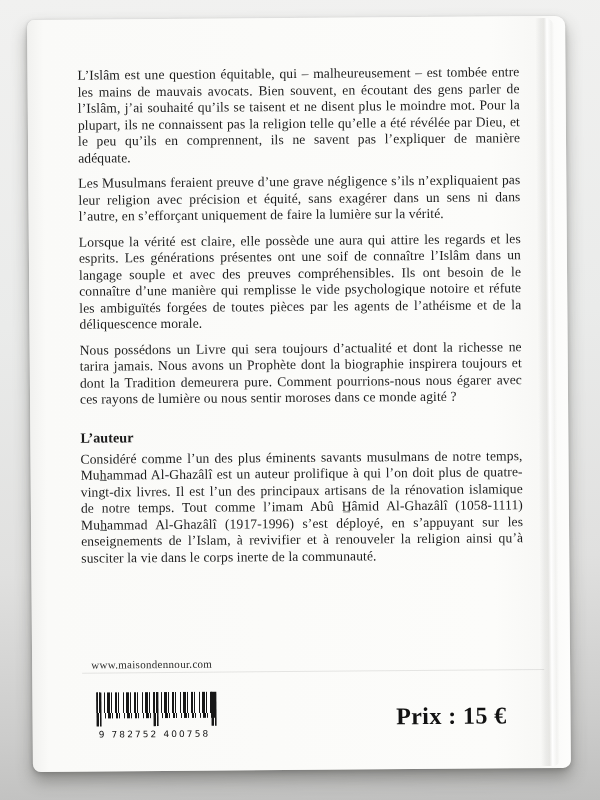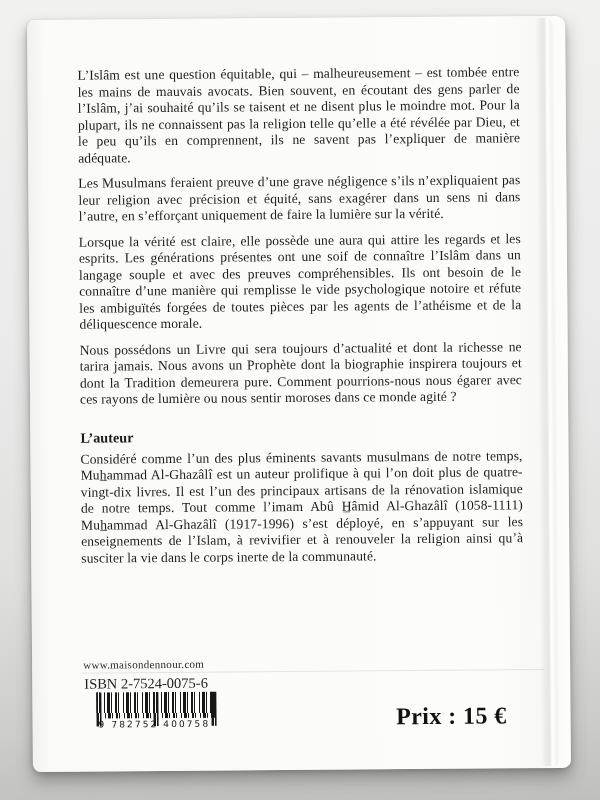--- a/index.html
+++ b/index.html
@@ -28,41 +28,41 @@
   .blurb p {
     margin:0 0 9px; font-size:13.6px; line-height:16.5px;
     text-align:justify; letter-spacing:0.1px;
   }
   .author-heading { margin:21px 0 5px; font-size:14.2px; font-weight:bold; }
   .divider {
     position:absolute; left:50px; right:26px; top:653px; height:1px;
     background:rgba(95,95,90,0.14);
   }
   .website {
-    position:absolute; left:51px; top:639px;
+    position:absolute; left:59px; top:639px;
     font-size:11px; letter-spacing:0.3px; color:#2b2b2a;
   }
   .isbn { position:absolute; left:52px; top:656px; font-size:14.5px; color:#1d1d1d; }
   .barcode { position:absolute; left:64px; top:673px; width:120px; }
   .barcode .bars {
     position:relative; height:26px;
     background: repeating-linear-gradient(90deg,
       #171717 0 2px,  #fdfdfc 2px 3px,
       #171717 3px 4px, #fdfdfc 4px 8px,
       #171717 8px 9px, #fdfdfc 9px 11px,
       #171717 11px 14px, #fdfdfc 14px 15px,
       #171717 15px 16px, #fdfdfc 16px 19px);
   }
   .guard {
     position:absolute; top:0; height:34px; width:5px;
     background: linear-gradient(90deg, #171717 0 2px, rgba(0,0,0,0) 2px 3px, #171717 3px 5px);
   }
   .g-left{ left:0; } .g-mid{ left:57px; } .g-right{ right:0; }
   .digits {
-    position:relative; margin-top:1px; padding-left:2px; white-space:nowrap;
+    position:relative; margin-top:11px; padding-left:2px; white-space:nowrap;
     font-family:"DejaVu Sans", "Liberation Sans", sans-serif;
     font-size:9px; letter-spacing:2.1px; color:#141414;
   }
   .price {
     position:absolute; right:64px; top:686px;
     font-size:24px; font-weight:bold; letter-spacing:0.4px; color:#121212;
   }
 </style>
 </head>
 <body>
@@ -73,21 +73,20 @@
     <p>L’Islâm est une question équitable, qui – malheureusement – est tombée entre les mains de mauvais avocats. Bien souvent, en écoutant des gens parler de l’Islâm, j’ai souhaité qu’ils se taisent et ne disent plus le moindre mot. Pour la plupart, ils ne connaissent pas la religion telle qu’elle a été révélée par Dieu, et le peu qu’ils en comprennent, ils ne savent pas l’expliquer de manière adéquate.</p>
     <p>Les Musulmans feraient preuve d’une grave négligence s’ils n’expliquaient pas leur religion avec précision et équité, sans exagérer dans un sens ni dans l’autre, en s’efforçant uniquement de faire la lumière sur la vérité.</p>
     <p>Lorsque la vérité est claire, elle possède une aura qui attire les regards et les esprits. Les générations présentes ont une soif de connaître l’Islâm dans un langage souple et avec des preuves compréhensibles. Ils ont besoin de le connaître d’une manière qui remplisse le vide psychologique notoire et réfute les ambiguïtés forgées de toutes pièces par les agents de l’athéisme et de la déliquescence morale.</p>
     <p>Nous possédons un Livre qui sera toujours d’actualité et dont la richesse ne tarira jamais. Nous avons un Prophète dont la biographie inspirera toujours et dont la Tradition demeurera pure. Comment pourrions-nous nous égarer avec ces rayons de lumière ou nous sentir moroses dans ce monde agité ?</p>
     <div class="author-heading">L’auteur</div>
     <p>Considéré comme l’un des plus éminents savants musulmans de notre temps, Muh̲ammad Al-Ghazâlî est un auteur prolifique à qui l’on doit plus de quatre-vingt-dix livres. Il est l’un des principaux artisans de la rénovation islamique de notre temps. Tout comme l’imam Abû H̲âmid Al-Ghazâlî (1058-1111) Muh̲ammad Al-Ghazâlî (1917-1996) s’est déployé, en s’appuyant sur les enseignements de l’Islam, à revivifier et à renouveler la religion ainsi qu’à susciter la vie dans le corps inerte de la communauté.</p>
   </div>
 
   <div class="website">www.maisondennour.com</div>
   <div class="divider"></div>
-  <div class="isbn">ISBN 2-7524-0075-6</div>
 
   <div class="barcode">
     <div class="bars">
       <i class="guard g-left"></i>
       <i class="guard g-mid"></i>
       <i class="guard g-right"></i>
     </div>
     <div class="digits">9 782752 400758</div>
   </div>
 

